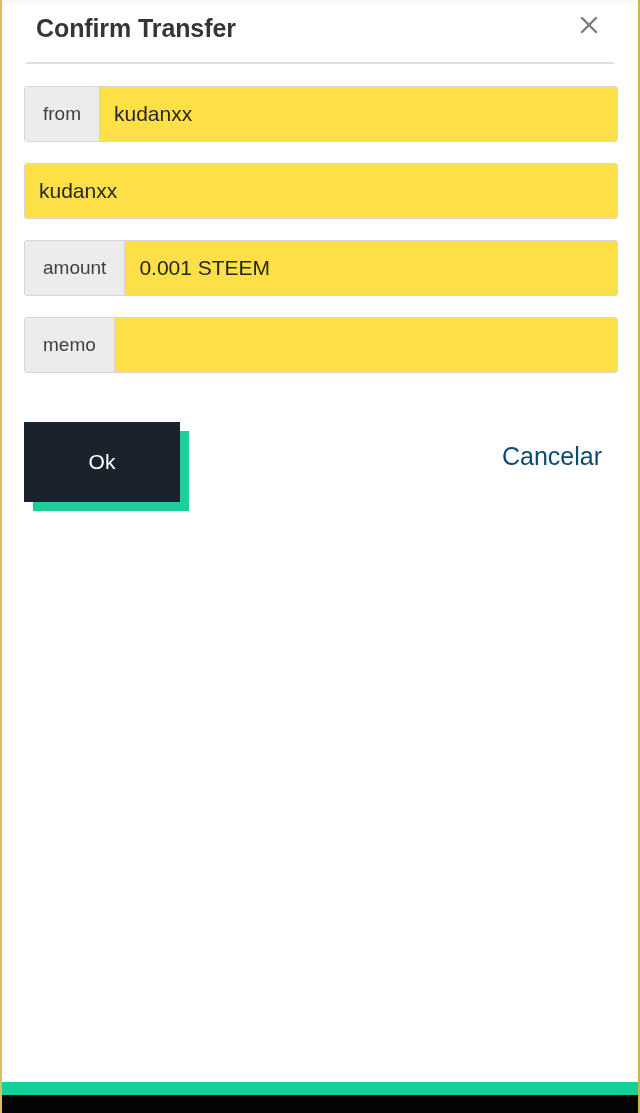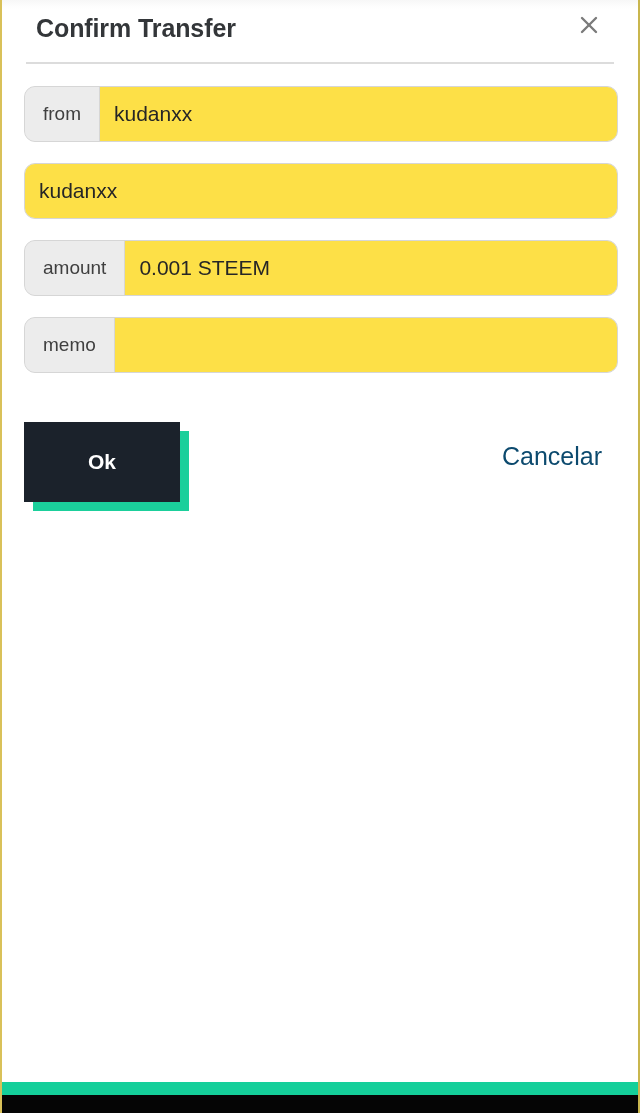--- a/index.html
+++ b/index.html
@@ -80,21 +80,21 @@
   }
 
   
   .field-row {
     display: flex;
     align-items: stretch;
     width: 594px;
     height: 56px;
     margin-bottom: 21px;
     border: 1px solid #d6d6d6;
-    border-radius: 11px;
+    border-radius: 3px;
     box-sizing: border-box;
     background: #e4e4e4;
     overflow: hidden;
   }
   .field-label {
     display: flex;
     align-items: center;
     padding: 0 18px;
     background: #ececec;
     border-right: 1px solid #d6d6d6;
@@ -142,21 +142,21 @@
     position: absolute;
     left: 0;
     top: 0;
     width: 156px;
     height: 80px;
     background: #1b222b;
     color: #ffffff;
     border: 0;
     font-family: "Liberation Sans", sans-serif;
     font-size: 21px;
-    font-weight: bold;
+    font-weight: normal;
     cursor: pointer;
     display: flex;
     align-items: center;
     justify-content: center;
   }
   .cancel-link {
     position: absolute;
     right: 16px;
     top: 20px;
     color: #0c4a6e;

